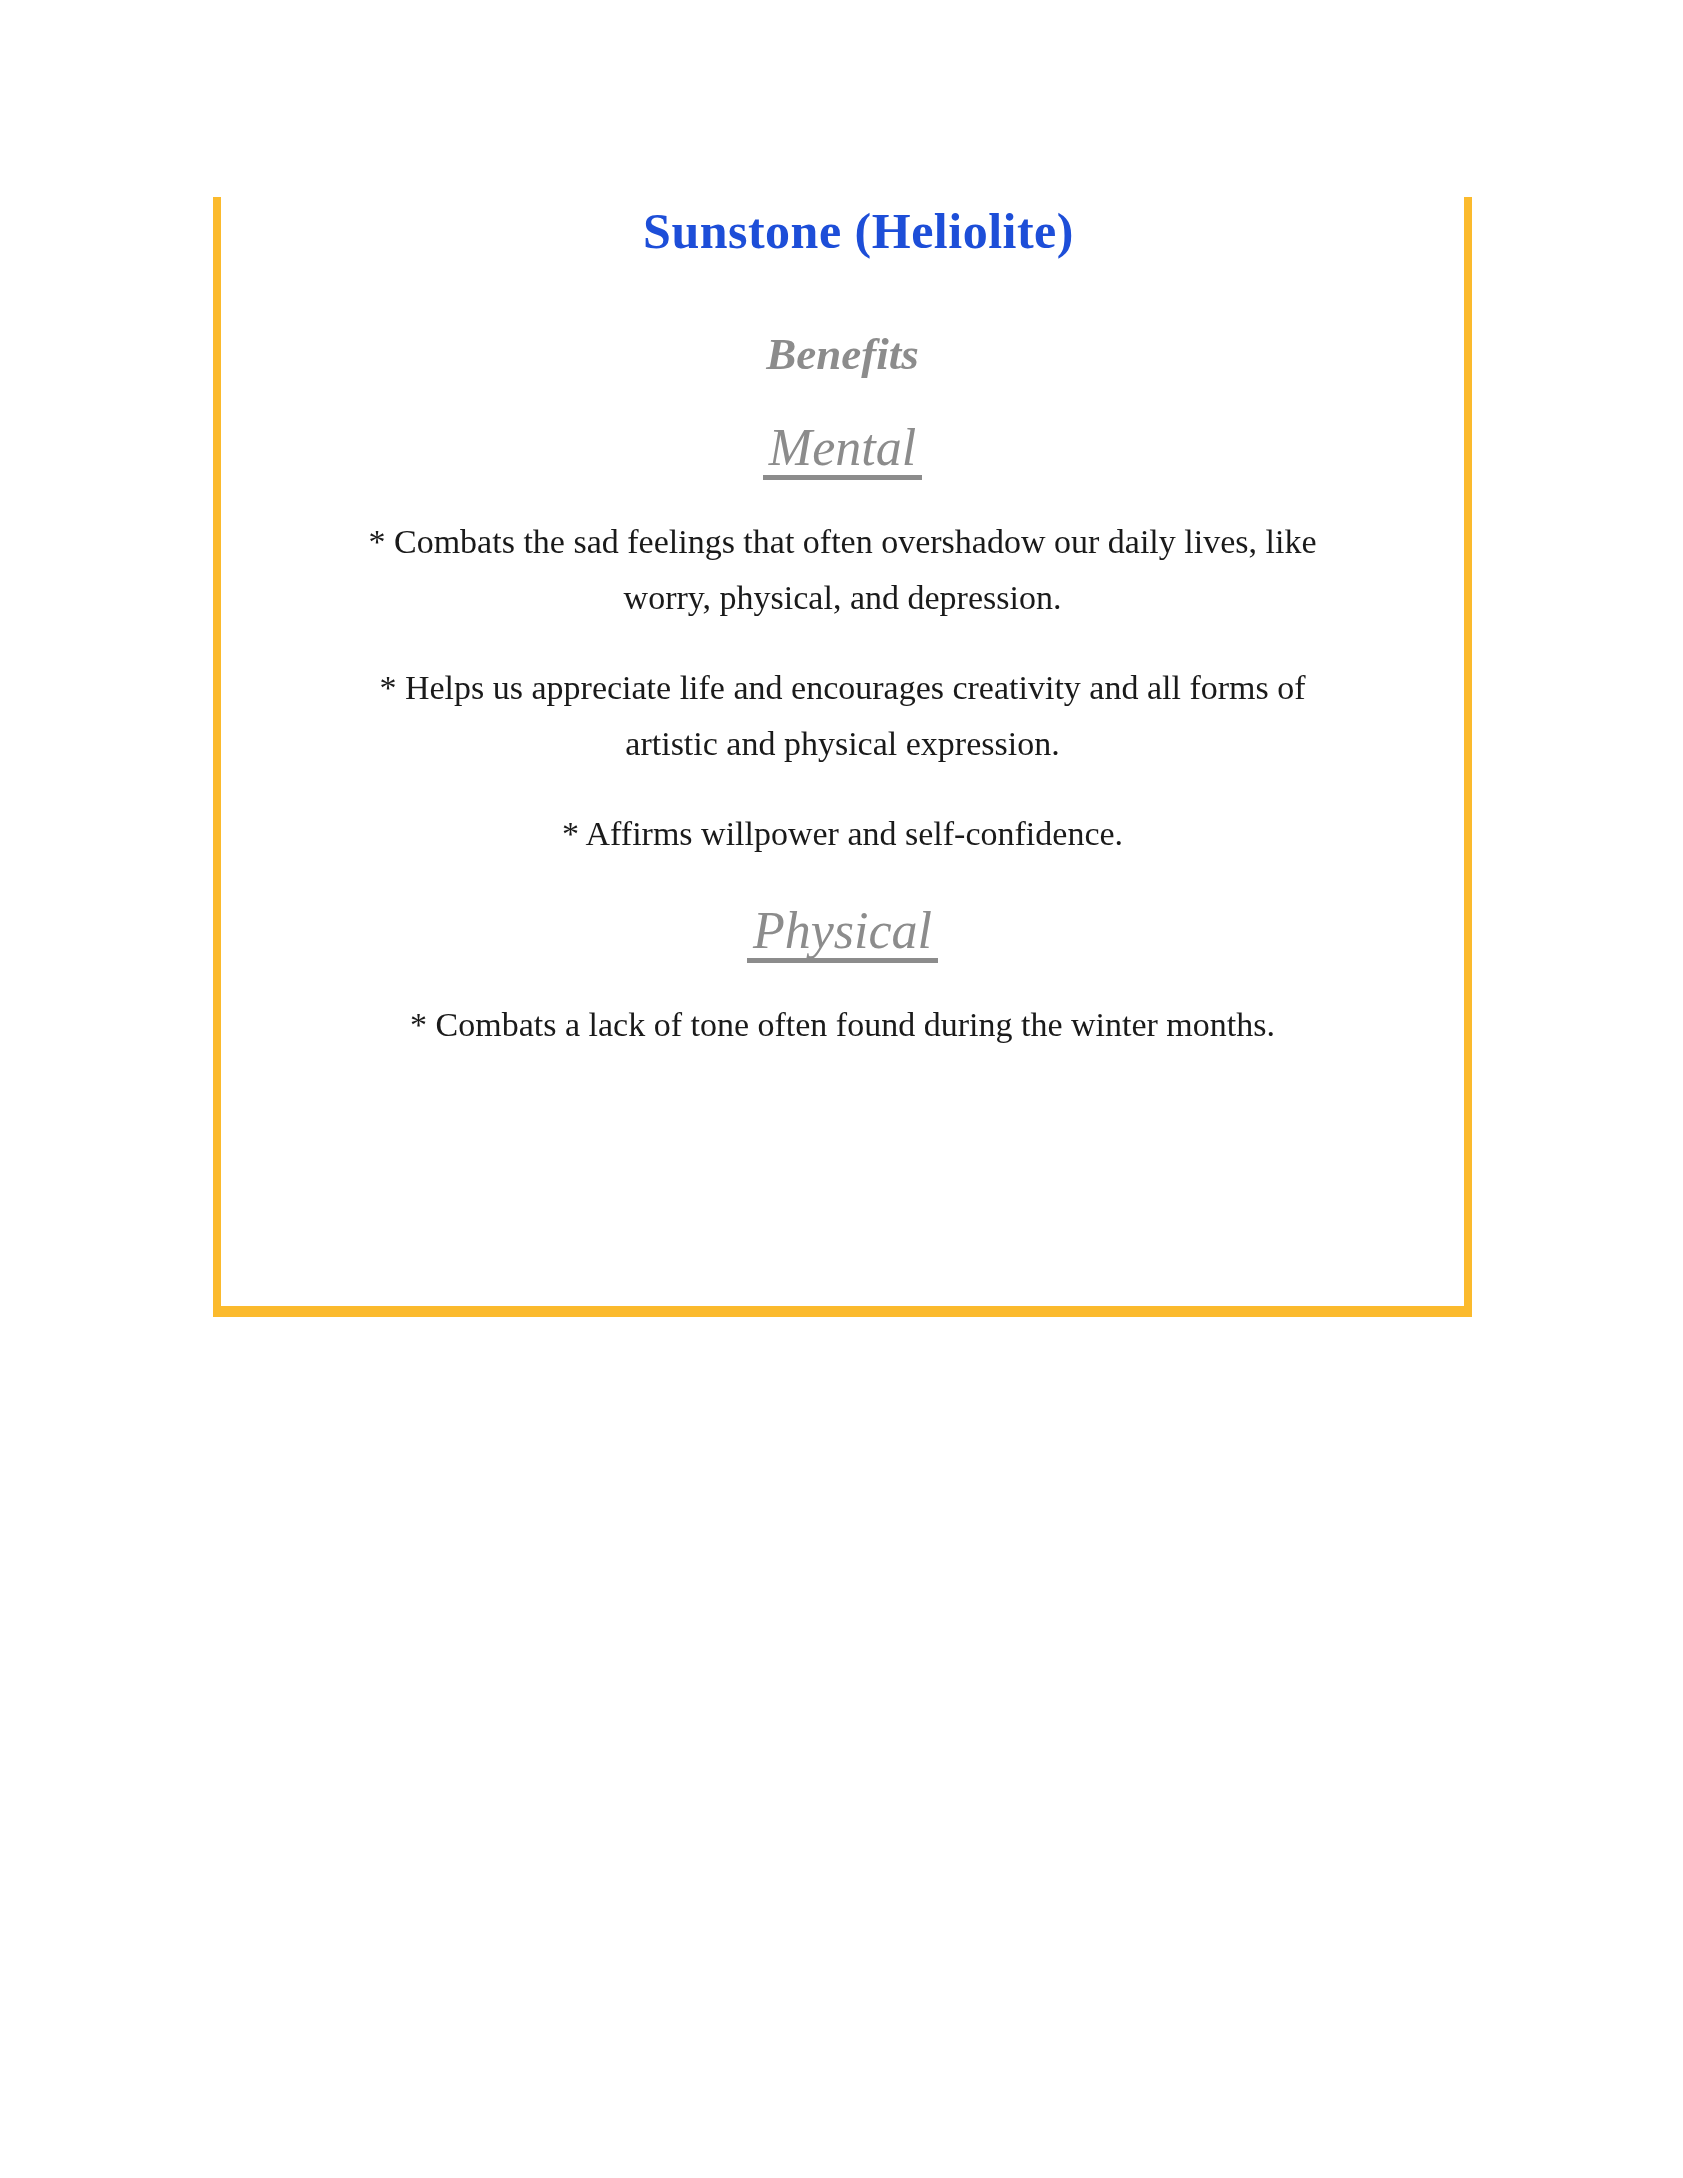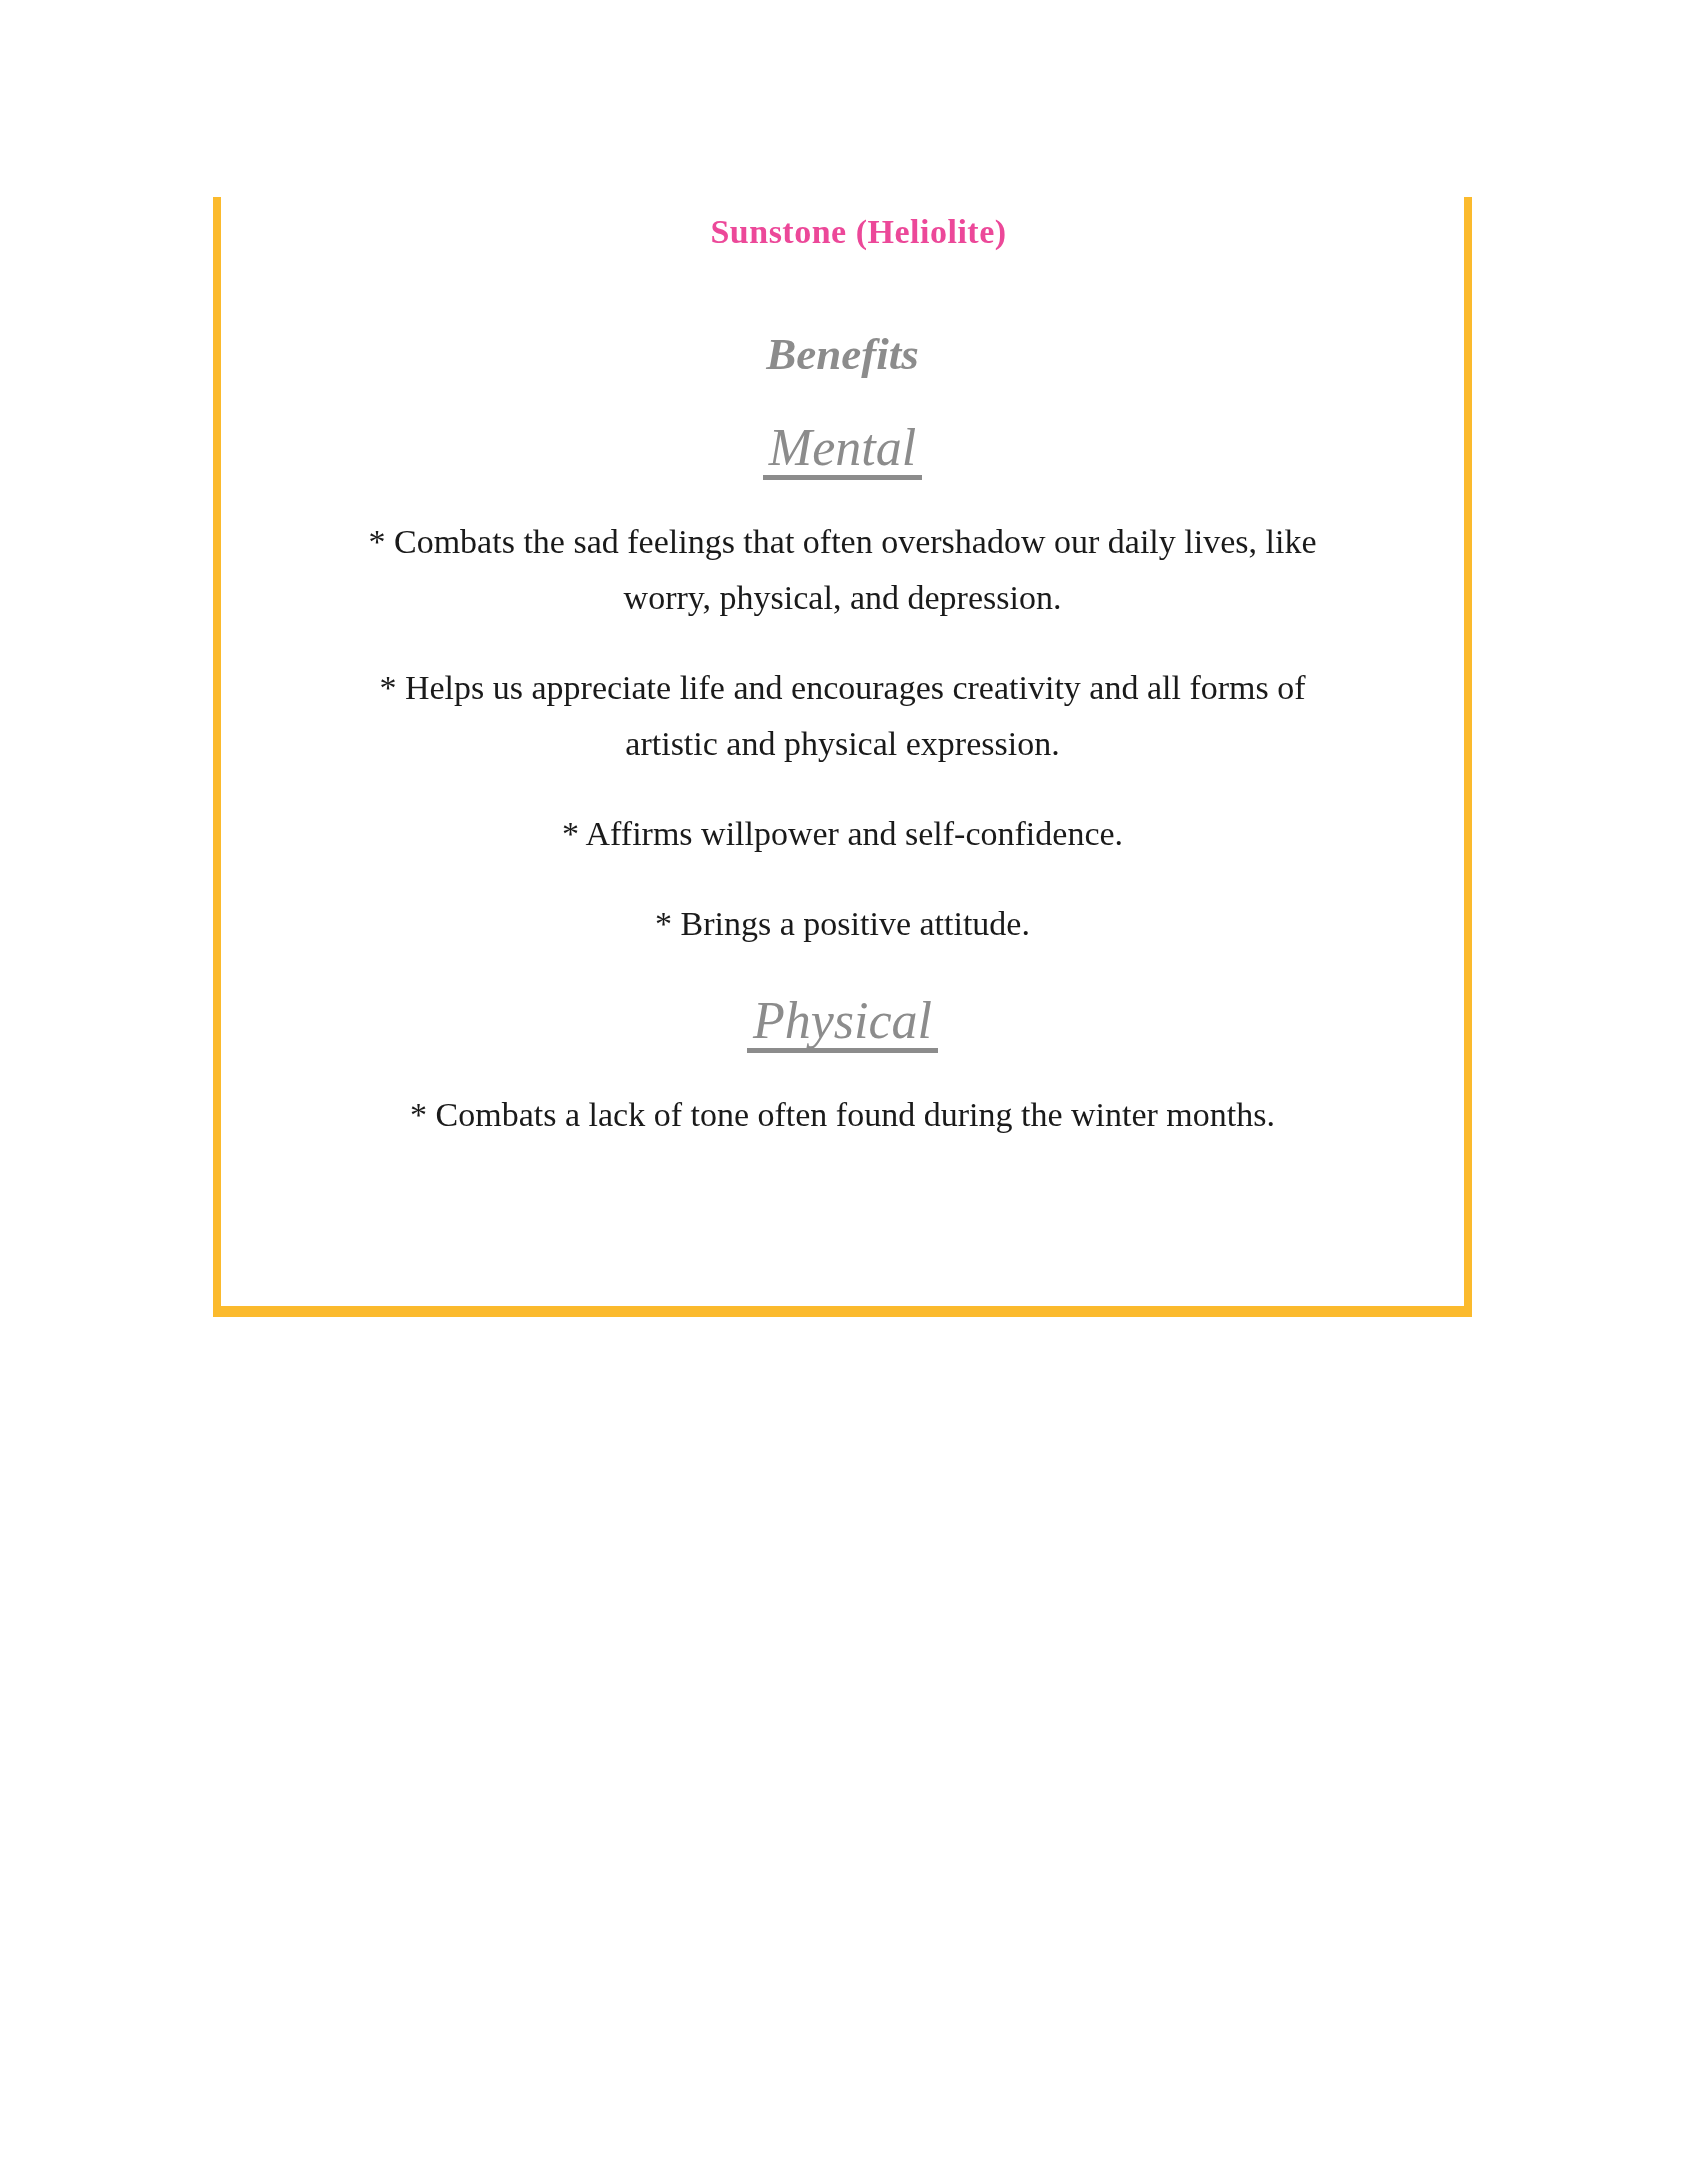--- a/index.html
+++ b/index.html
@@ -23,24 +23,24 @@
     height: 1120px;
     box-sizing: border-box;
     border-left: 8px solid #FBBA2D;
     border-right: 8px solid #FBBA2D;
     border-bottom: 11px solid #FBBA2D;
     border-top: none;
     text-align: center;
   }
   .title {
     margin: 4px 0 0 0;
-    font-size: 34px;
+    font-size: 50px;
     line-height: 61px;
     font-weight: 700;
-    color: #ec4899;
+    color: #1d4ed8;
     letter-spacing: 0.5px;
     padding-left: 32px;
   }
   .benefits-heading {
     margin: 67px 0 0 0;
     font-size: 45px;
     line-height: 50px;
     font-weight: 700;
     font-style: italic;
     color: #8C8C8C;
@@ -89,23 +89,20 @@
 
     <p class="para">
       <span class="line">* Helps us appreciate life and encourages creativity and all forms of</span>
       <span class="line">artistic and physical expression.</span>
     </p>
 
     <p class="para">
       <span class="line">* Affirms willpower and self-confidence.</span>
     </p>
 
-    <p class="para">
-      <span class="line">* Brings a positive attitude.</span>
-    </p>
 
     <h3 class="sub-heading">
       <span class="underlined">Physical</span>
     </h3>
 
     <p class="para">
       <span class="line">* Combats a lack of tone often found during the winter months.</span>
     </p>
 
 

